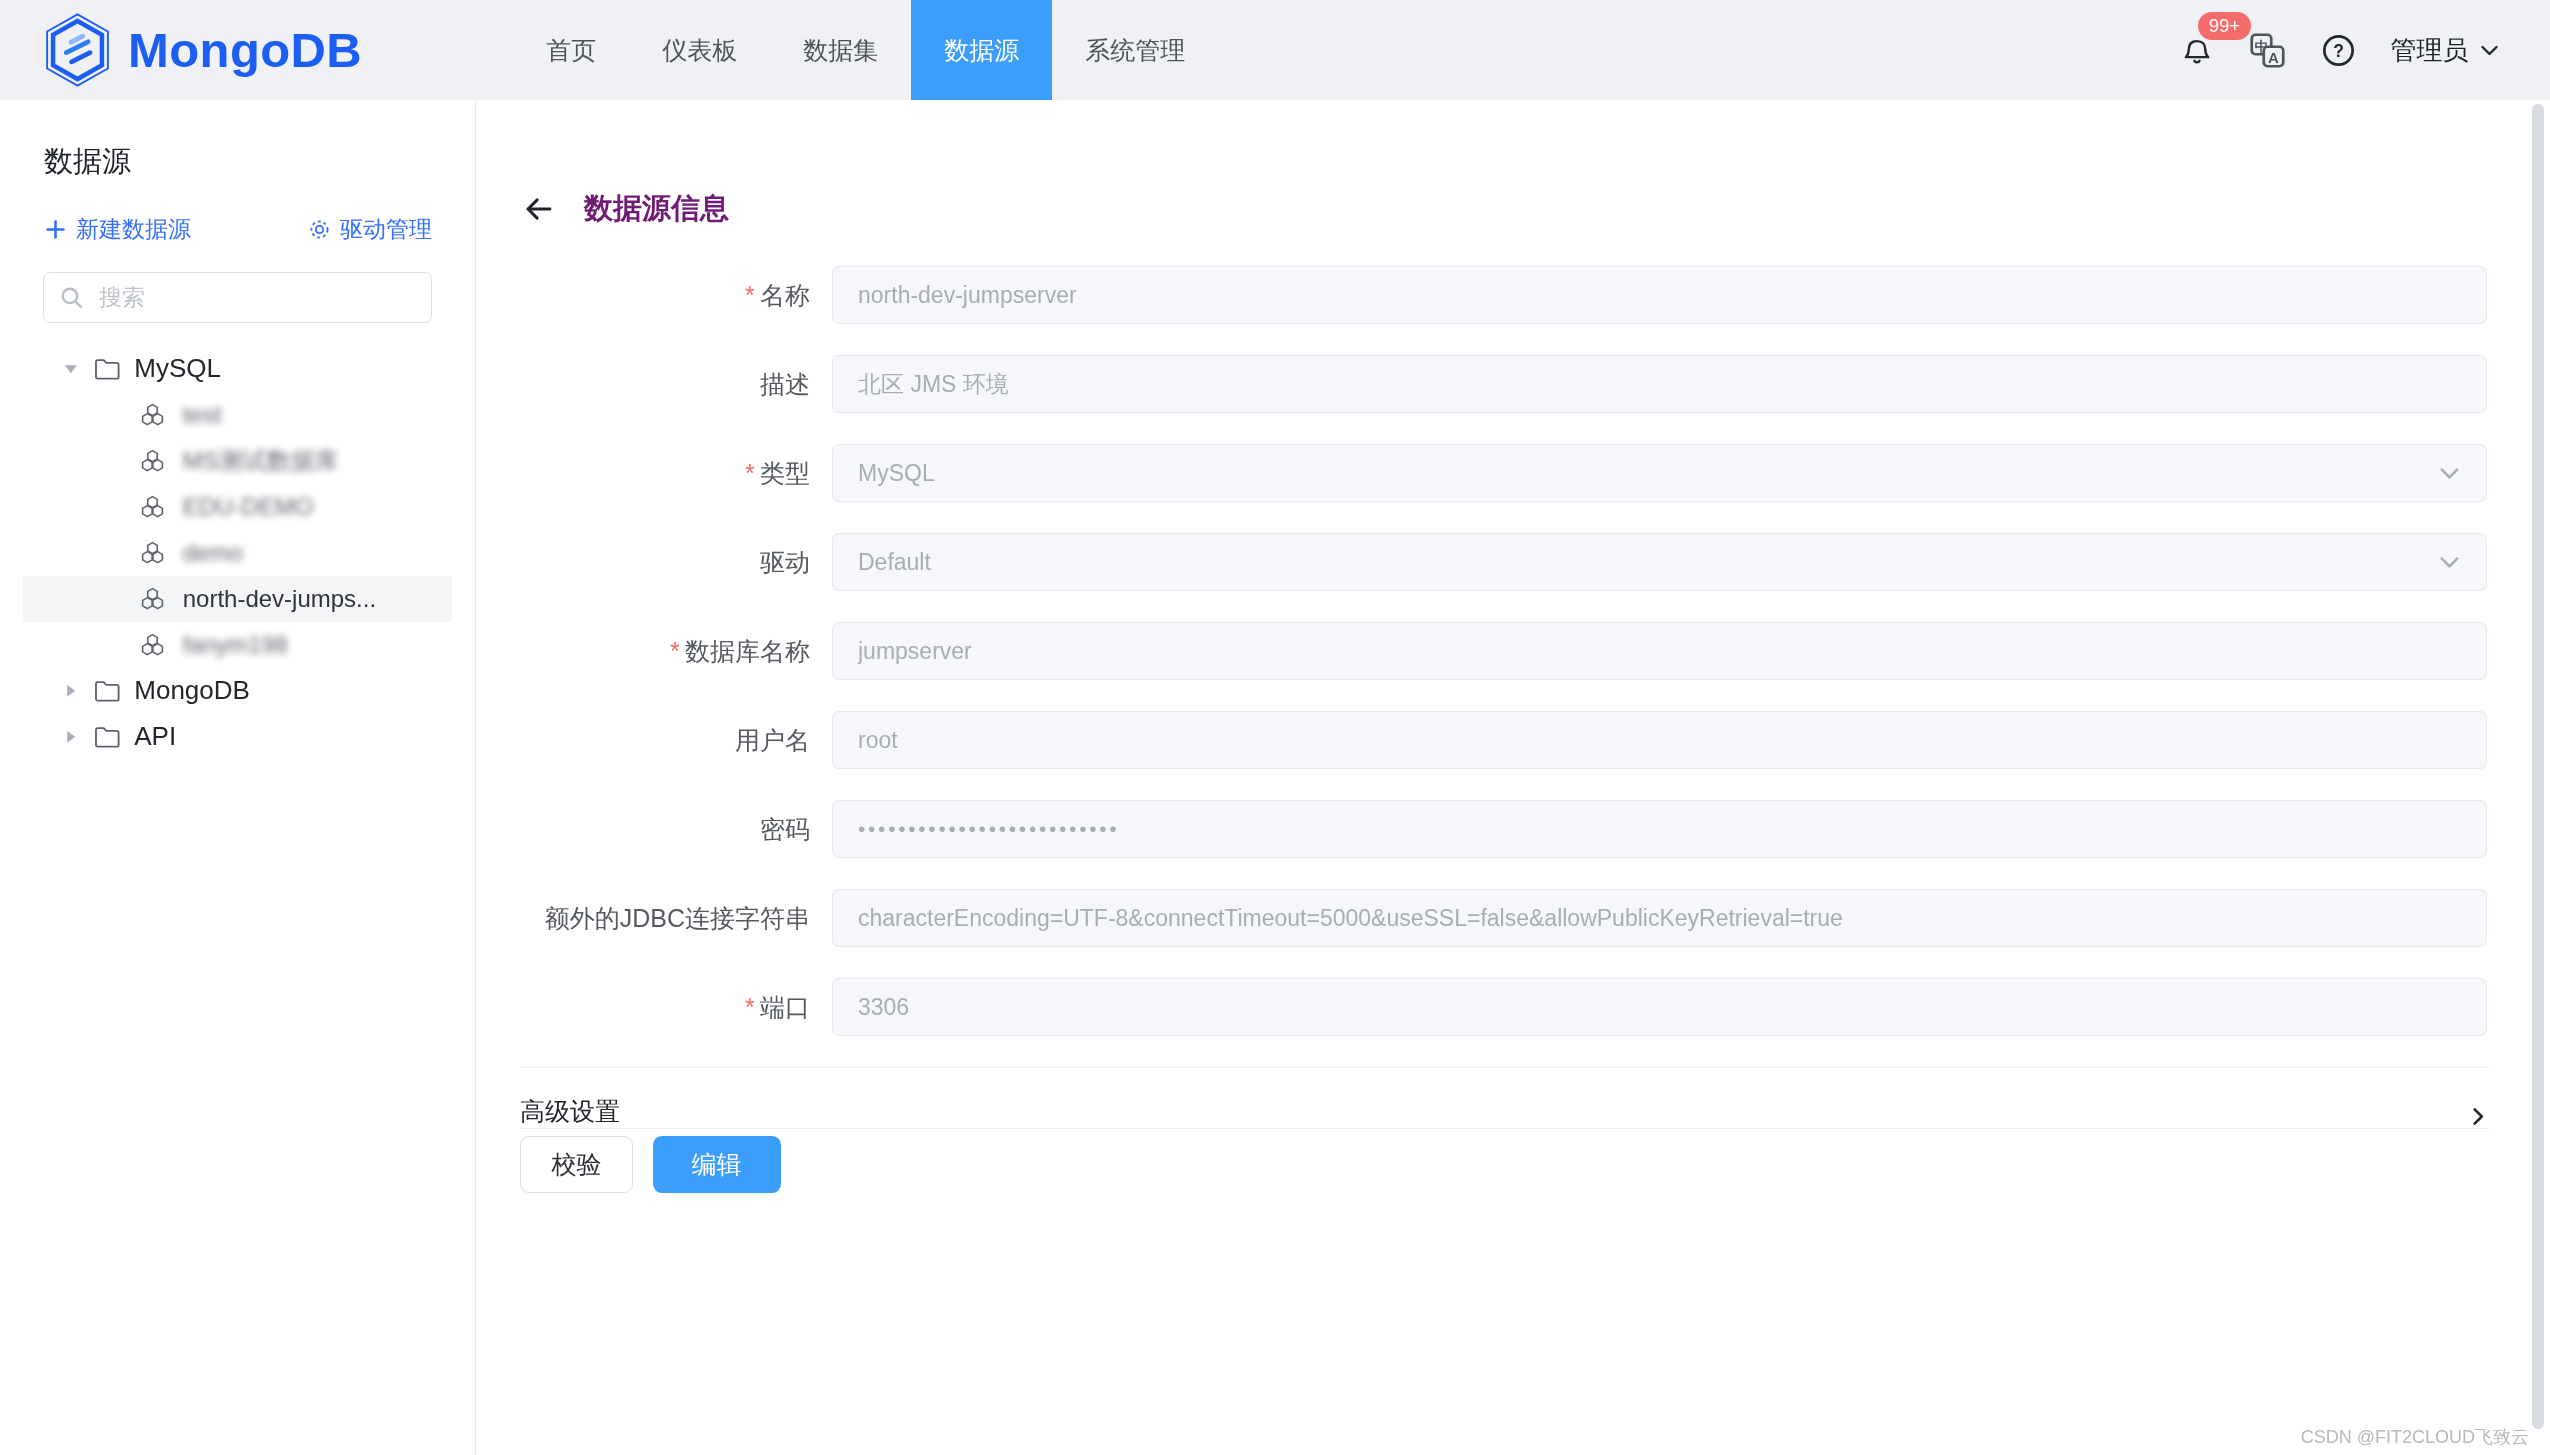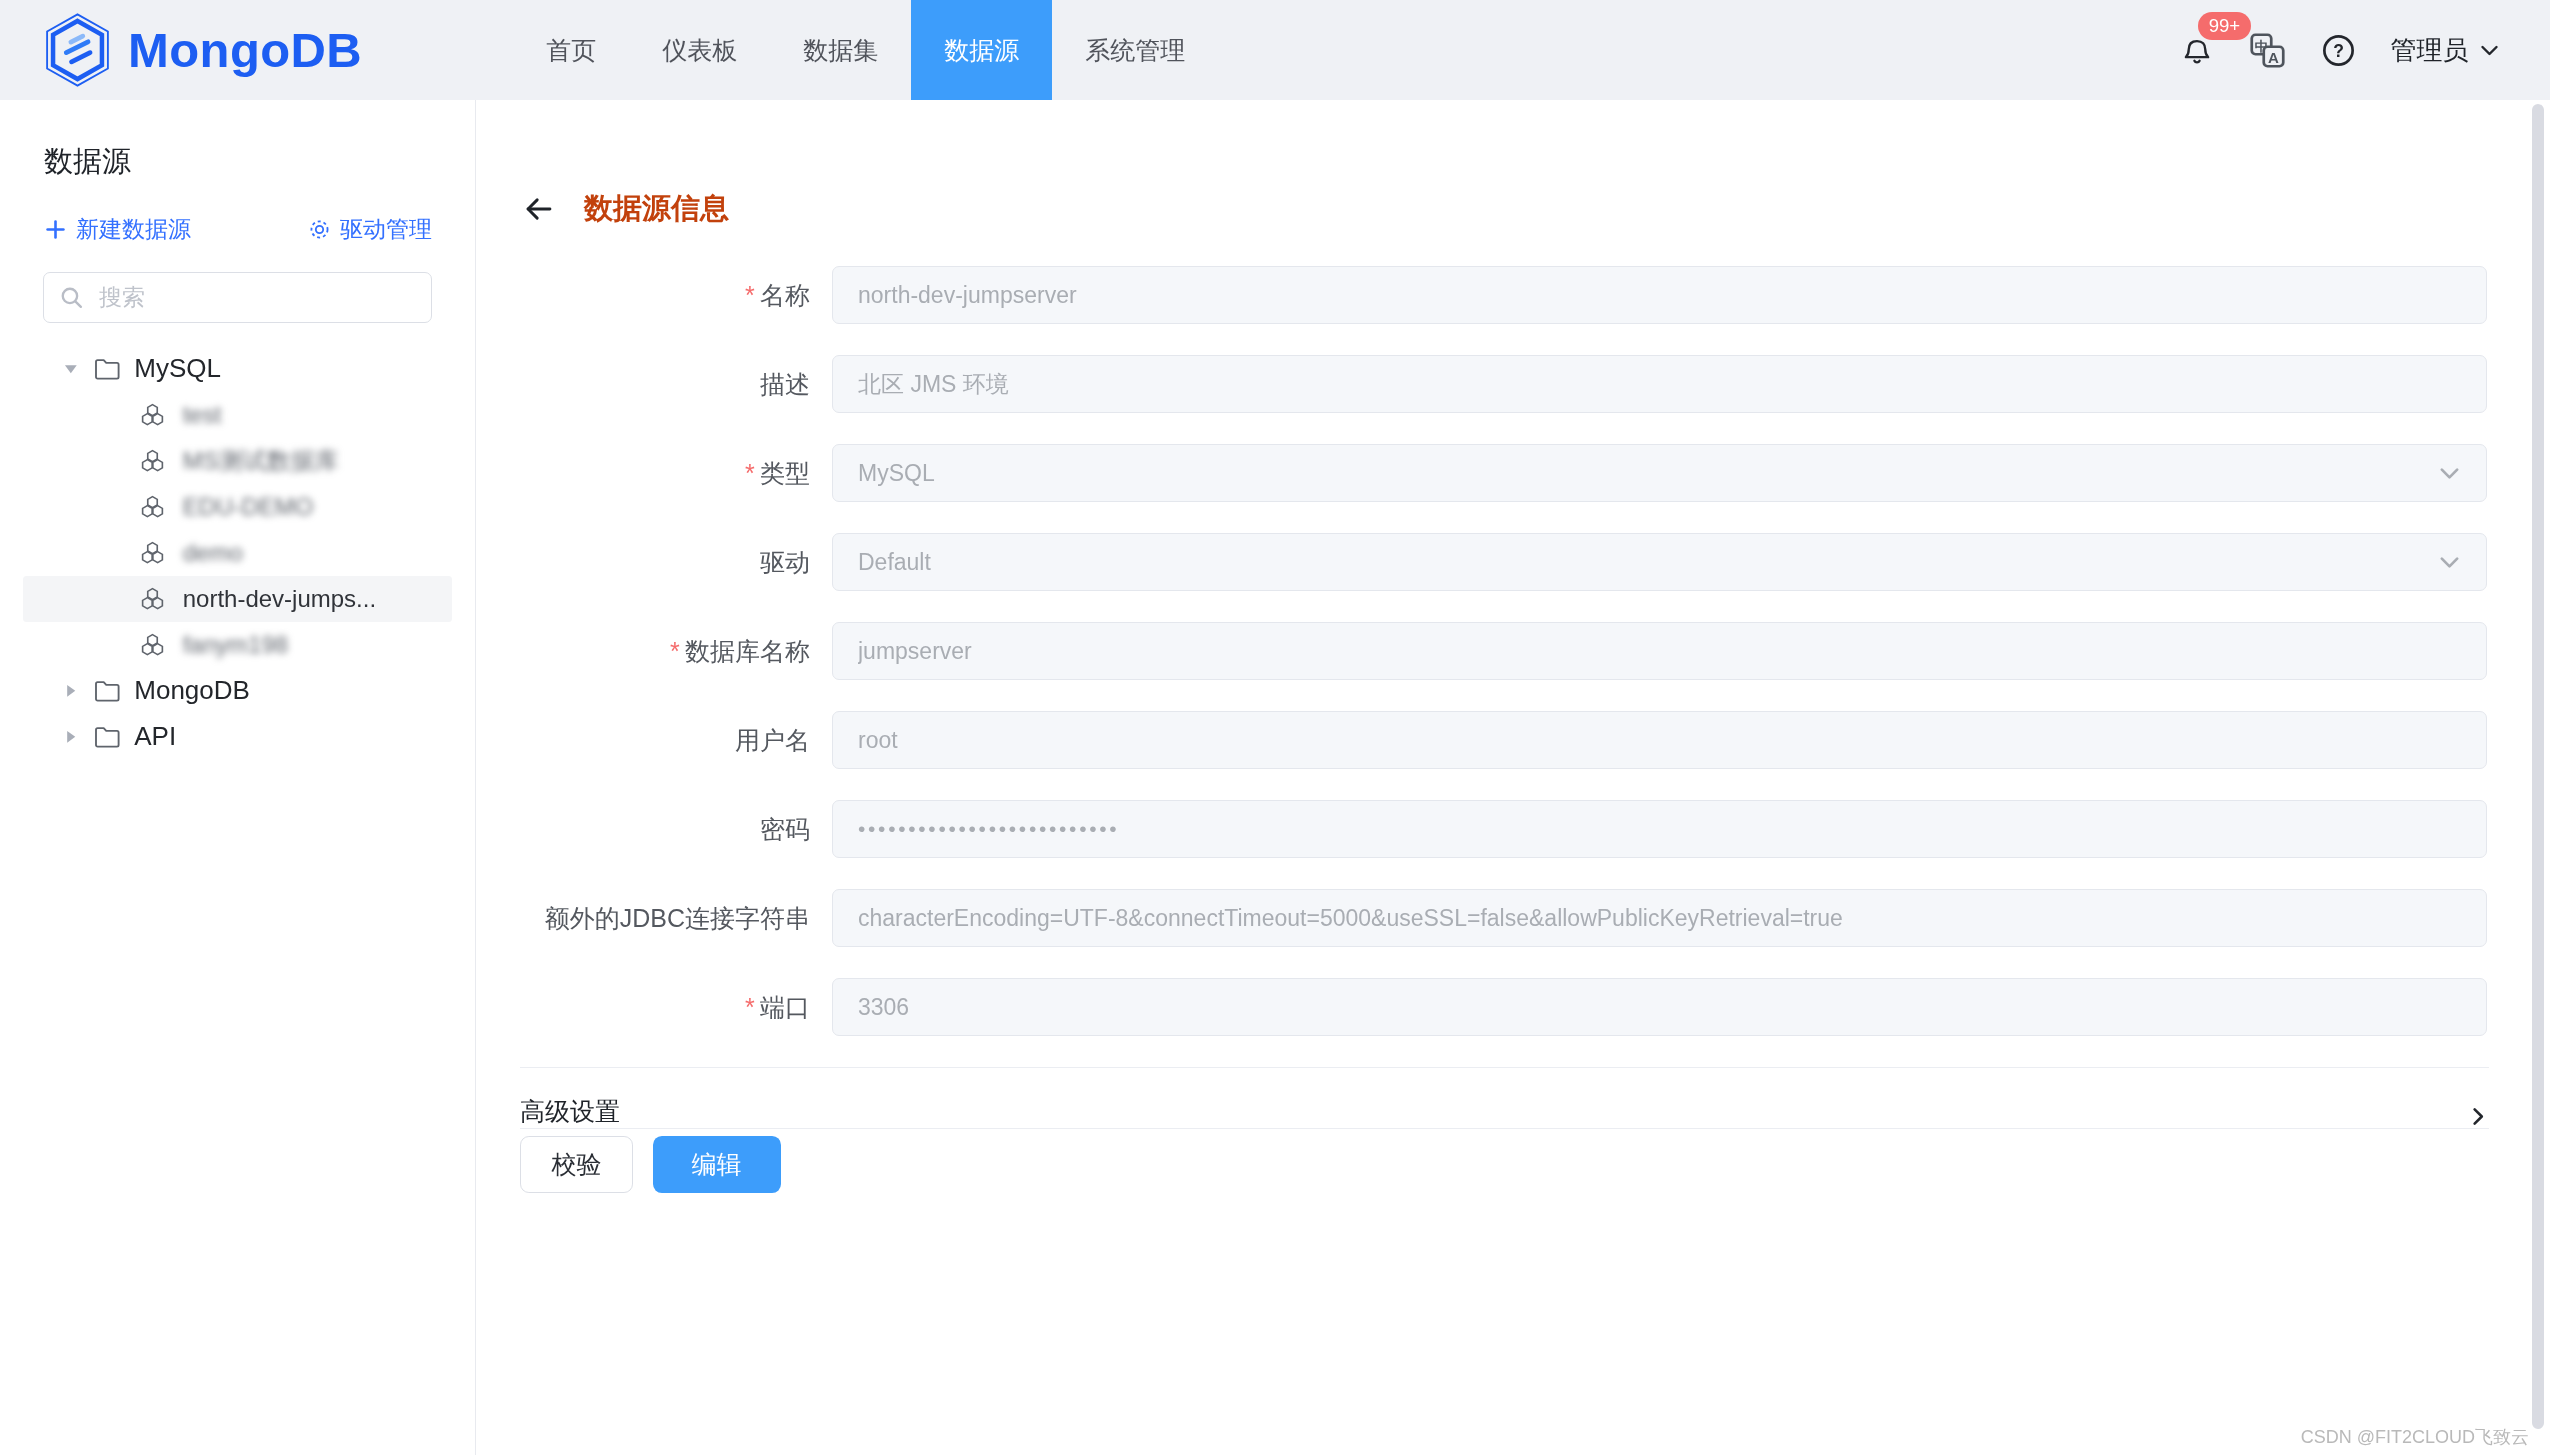--- a/index.html
+++ b/index.html
@@ -34,21 +34,21 @@
   .trow.folder { padding-left:62px; gap:14px; }
   .trow.child { padding-left:140px; gap:17.7px; }
   .trow.selected { background:#F4F5F7; margin:0 23px; padding-left:117px; border-radius:3.5px; }
   .folder-label { font-size:26px; color:#23262B; }
   .child-label { font-size:24px; color:#303339; }
   .blurred .child-label { filter:blur(3.5px); color:#5F646C; }
 
   
   .main { position:absolute; top:100px; left:476px; right:0; bottom:0; background:#fff; }
   .page-head { padding:89px 0 0 46px; display:flex; align-items:center; gap:28px; }
-  .page-title { font-size:29px; font-weight:600; color:#c2410c; }
+  .page-title { font-size:29px; font-weight:600; color:#701a75; }
   .form { margin-top:37px; }
   .frow { display:flex; align-items:center; height:58px; margin-bottom:31px; }
   .flabel { width:334px; text-align:right; font-size:25px; font-weight:500; color:#54585F; white-space:nowrap; }
   .req { color:#F56C6C; margin-right:5.3px; font-size:25px; }
   .fctrl { flex:1; margin-left:22px; margin-right:63px; position:relative; }
   .fin { width:100%; height:58px; border-radius:7px; background:#F5F7FA; border:0.9px solid #E4E7ED; padding:0 25px; font-size:23px; color:#A9ADB3; outline:none; }
   .select { display:flex; align-items:center; justify-content:space-between; cursor:pointer; }
   .pwd { letter-spacing:2.7px; font-size:21px; }
   .advanced { margin:31px 61px 0 44px; height:62px; border-top:0.9px solid #EBEDF2; border-bottom:0.9px solid #EBEDF2; display:flex; align-items:flex-end; justify-content:space-between; cursor:pointer; }
   .advanced span { font-size:25px; color:#1F2329; }

